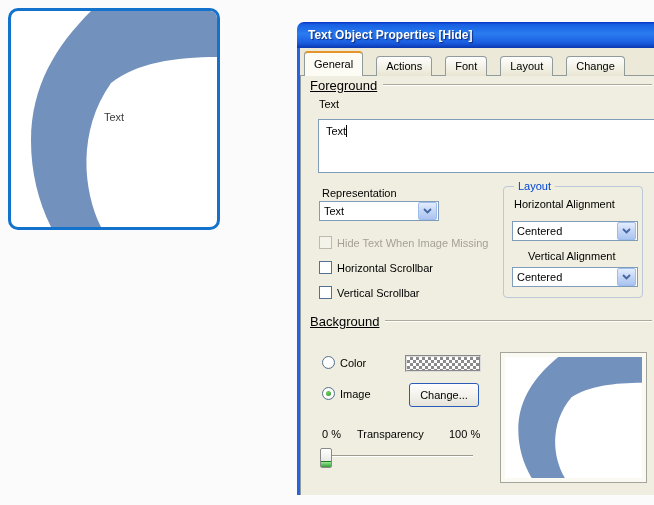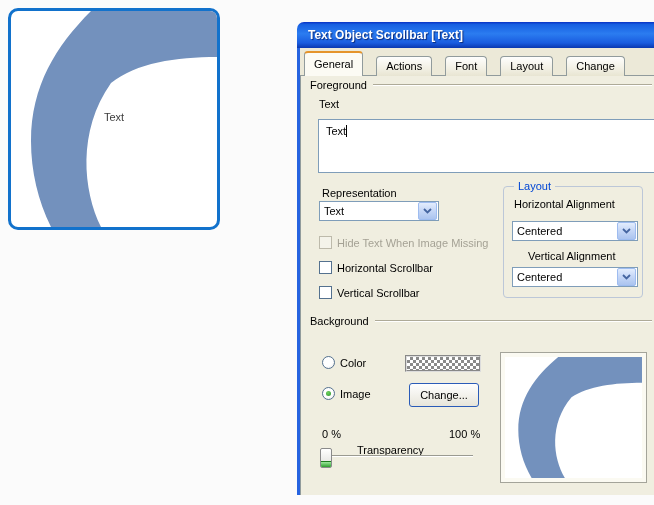--- a/index.html
+++ b/index.html
@@ -28,21 +28,21 @@
     border:1px solid #919b9c;border-bottom:none;border-radius:4px 4px 0 0;cursor:default;}
   .tab.active{height:25px;padding-top:5px;background:#fcfbf4;
     border-top:2px solid #e5942a;position:relative;z-index:4;}
   .tab-panel{position:absolute;left:0;right:0;top:27px;bottom:0;
     border:1px solid #919b9c;border-bottom:none;background:#f0eee0;box-sizing:border-box;}
 
   .lbl{position:absolute;font-size:11px;color:#000;white-space:nowrap;}
   .lbl.disabled{color:#a5a295;}
 
   .section-head{position:absolute;display:flex;align-items:center;gap:6px;height:12px;}
-  .section-head .txt{font-size:11px;color:#000;white-space:nowrap;}
+  .section-head .txt{font-size:13px;color:#000;white-space:nowrap;text-decoration:underline;}
   .section-head .rule{flex:1;height:0;border-top:1px solid #aeaa98;border-bottom:1px solid #fff;}
 
   
   .textarea{position:absolute;background:#fff;border:1px solid #7f9db9;font-size:11px;color:#000;
     padding:5px 0 0 7px;box-sizing:border-box;}
   .caret{display:inline-block;width:1px;height:12px;background:#000;vertical-align:-2px;}
 
   
   .combo{position:absolute;height:20px;background:#fff;border:1px solid #7f9db9;box-sizing:border-box;
     display:flex;align-items:center;justify-content:space-between;padding-left:4px;font-size:11px;color:#000;}
@@ -91,21 +91,21 @@
     <svg width="206" height="216" viewBox="0 0 206 216">
       <path d="M 80 0 C 45 35 20 75 20 130 C 20 160 27 190 40 216
                L 90 216 C 72 180 66 120 100 72 C 125 52 165 46 206 46
                L 206 0 Z" fill="#7391bd"></path>
     </svg>
     <span class="obj-text">Text</span>
   </div>
 
   <div class="dialog">
     <div class="titlebar">
-      <span>Text Object Scrollbar [Text]</span>
+      <span>Text Object Properties [Hide]</span>
     </div>
     <div class="dialog-body">
 
       <div class="tabs">
         <div class="tab active">General</div>
         <div class="tab">Actions</div>
         <div class="tab">Font</div>
         <div class="tab">Layout</div>
         <div class="tab">Change</div>
       </div>
@@ -182,21 +182,21 @@
         <div class="preview-img">
           <svg width="137" height="121" viewBox="0 0 206 216" preserveAspectRatio="none">
             <path d="M 80 0 C 45 35 20 75 20 130 C 20 160 27 190 40 216
                      L 90 216 C 72 180 66 120 100 72 C 125 52 165 46 206 46
                      L 206 0 Z" fill="#7391bd"></path>
           </svg>
         </div>
       </div>
 
       <div class="lbl" style="left:22px;top:380px;">0 %</div>
-      <div class="lbl" style="left:57px;top:396px;">Transparency</div>
+      <div class="lbl" style="left:57px;top:380px;">Transparency</div>
       <div class="lbl" style="left:149px;top:380px;">100 %</div>
       <div class="slider-track" style="left:20px;top:407px;width:153px;"></div>
       <div class="slider-thumb" style="left:20px;top:400px;">
         <span class="green"></span>
       </div>
 
     </div>
   </div>
 </div>
 

